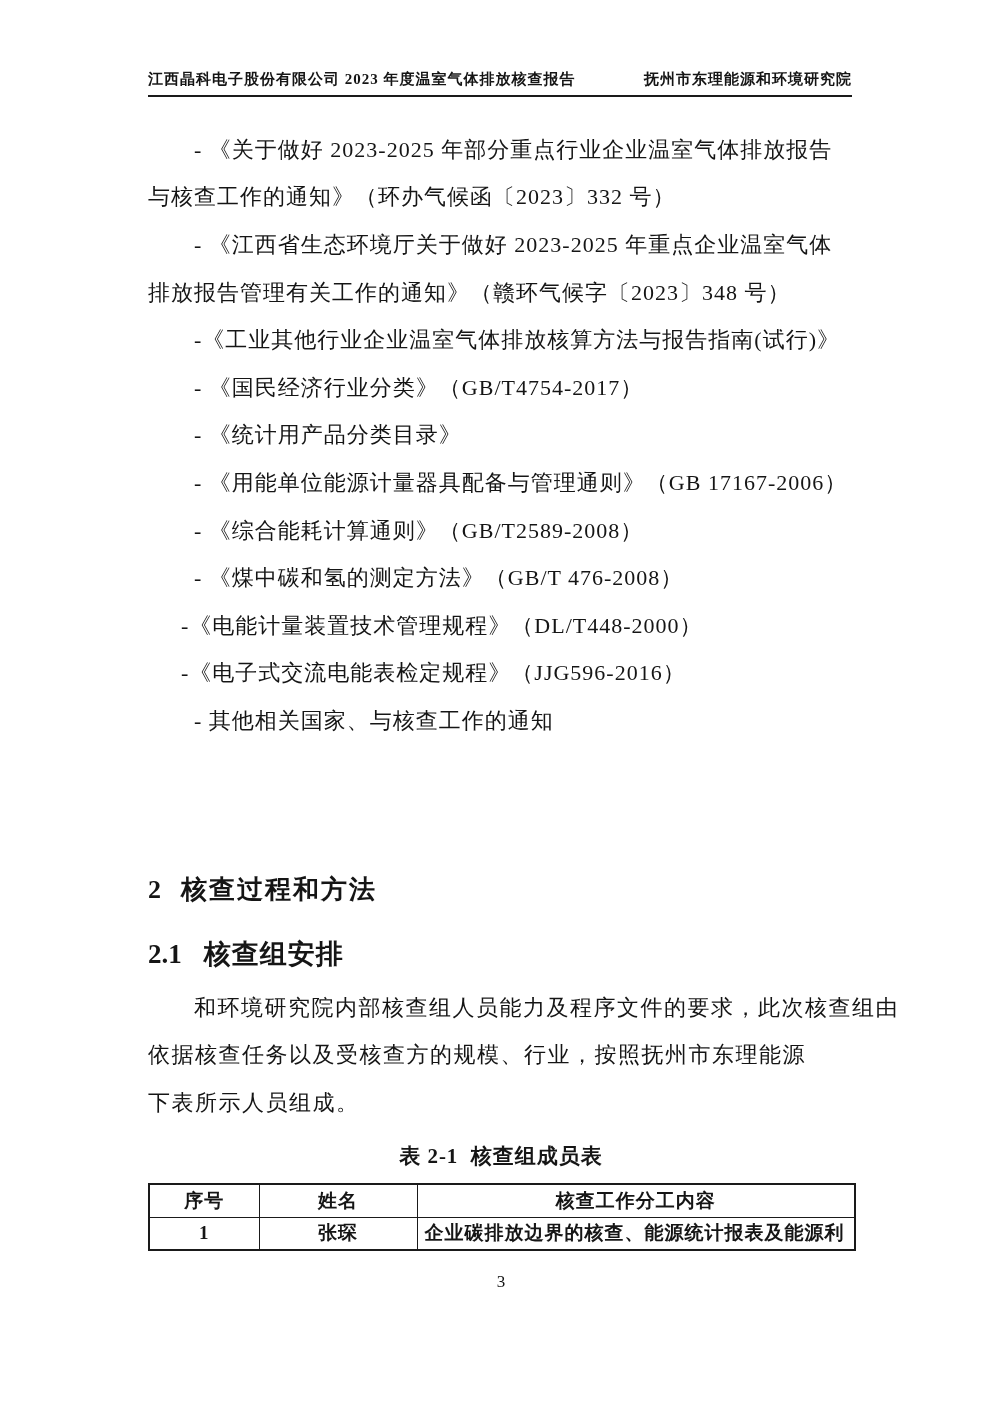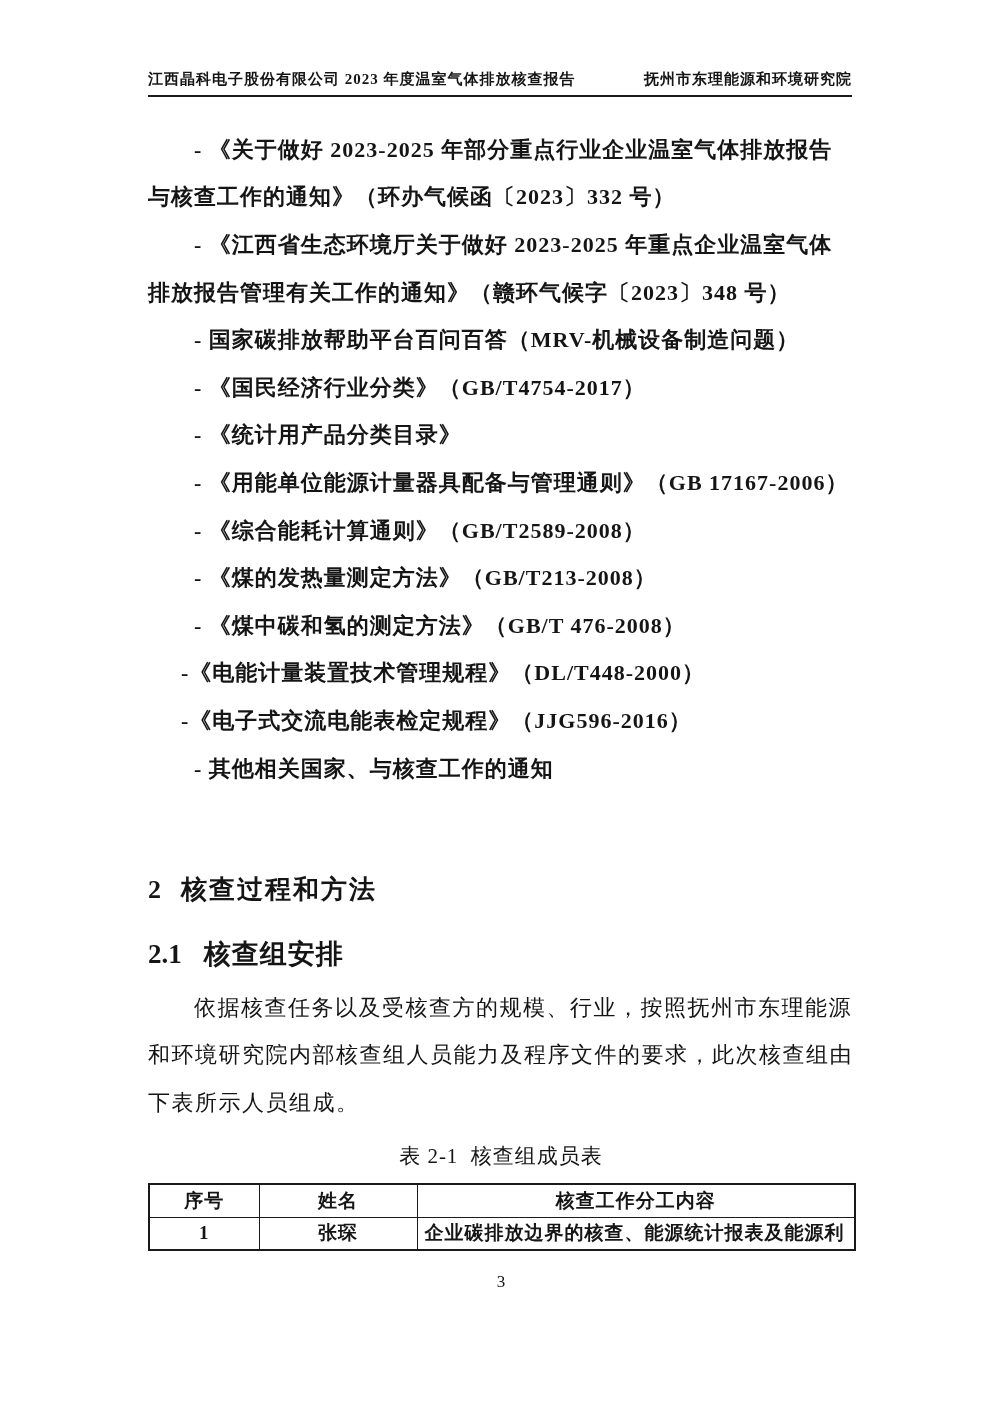--- a/index.html
+++ b/index.html
@@ -29,21 +29,20 @@
     position: absolute;
     top: 95px; left: 148px; right: 148px;
     border-top: 2px solid #1a1a1a;
   }
   
   .refs {
     position: absolute;
     top: 126px; left: 148px; width: 706px;
     font-size: 22px;
     letter-spacing: 1px;
-    font-weight: bold;
   }
   .ref-line {
     height: 47.6px;
     display: flex;
     align-items: center;
     white-space: pre;
   }
   .ind-big   { padding-left: 46px; }
   .ind-small { padding-left: 33px; }
   .ind-none  { padding-left: 0; }
@@ -77,21 +76,21 @@
     align-items: center;
     white-space: pre;
   }
   .para-line:first-child { padding-left: 46px; }
   
   .tbl-caption {
     position: absolute;
     top: 1142px; left: 148px; width: 706px;
     text-align: center;
     font-size: 21px;
-    font-weight: normal;
+    font-weight: bold;
     letter-spacing: 1px;
     white-space: pre;
   }
   
   .tbl {
     position: absolute;
     top: 1183px; left: 148px;
     width: 706px;
     border-collapse: collapse;
     border: 2px solid #1a1a1a;
@@ -128,43 +127,42 @@
     <span>江西晶科电子股份有限公司 2023 年度温室气体排放核查报告</span>
     <span>抚州市东理能源和环境研究院</span>
   </div>
   <div class="hdr-rule"></div>
 
   <div class="refs" id="refs">
       <div class="ref-line ind-big">- 《关于做好 2023-2025 年部分重点行业企业温室气体排放报告</div>
       <div class="ref-line ind-none">与核查工作的通知》（环办气候函〔2023〕332 号）</div>
       <div class="ref-line ind-big">- 《江西省生态环境厅关于做好 2023-2025 年重点企业温室气体</div>
       <div class="ref-line ind-none">排放报告管理有关工作的通知》（赣环气候字〔2023〕348 号）</div>
-      <div class="ref-line ind-big">- 国家碳排放帮助平台百问百答（MRV-机械设备制造问题）</div>
+      <div class="ref-line ind-big">-《工业其他行业企业温室气体排放核算方法与报告指南(试行)》</div>
       <div class="ref-line ind-big">- 《国民经济行业分类》（GB/T4754-2017）</div>
       <div class="ref-line ind-big">- 《统计用产品分类目录》</div>
       <div class="ref-line ind-big">- 《用能单位能源计量器具配备与管理通则》（GB 17167-2006）</div>
       <div class="ref-line ind-big">- 《综合能耗计算通则》（GB/T2589-2008）</div>
-      <div class="ref-line ind-big">- 《煤的发热量测定方法》（GB/T213-2008）</div>
       <div class="ref-line ind-big">- 《煤中碳和氢的测定方法》（GB/T 476-2008）</div>
       <div class="ref-line ind-small">-《电能计量装置技术管理规程》（DL/T448-2000）</div>
       <div class="ref-line ind-small">-《电子式交流电能表检定规程》（JJG596-2016）</div>
       <div class="ref-line ind-big">- 其他相关国家、与核查工作的通知</div>
     </div>
 
   <div class="h1">
     <span class="num">2</span><span>核查过程和方法</span>
   </div>
 
   <div class="h2">
     <span class="num">2.1</span><span>核查组安排</span>
   </div>
 
   <div class="para" id="para">
+      <div class="para-line">和环境研究院内部核查组人员能力及程序文件的要求，此次核查组由</div>
       <div class="para-line">依据核查任务以及受核查方的规模、行业，按照抚州市东理能源</div>
-      <div class="para-line">和环境研究院内部核查组人员能力及程序文件的要求，此次核查组由</div>
       <div class="para-line">下表所示人员组成。</div>
     </div>
 
   <div class="tbl-caption">表 2-1  核查组成员表</div>
 
   <table class="tbl" id="members">
     <colgroup>
       <col class="c1">
         <col class="c2">
         <col class="c3">

